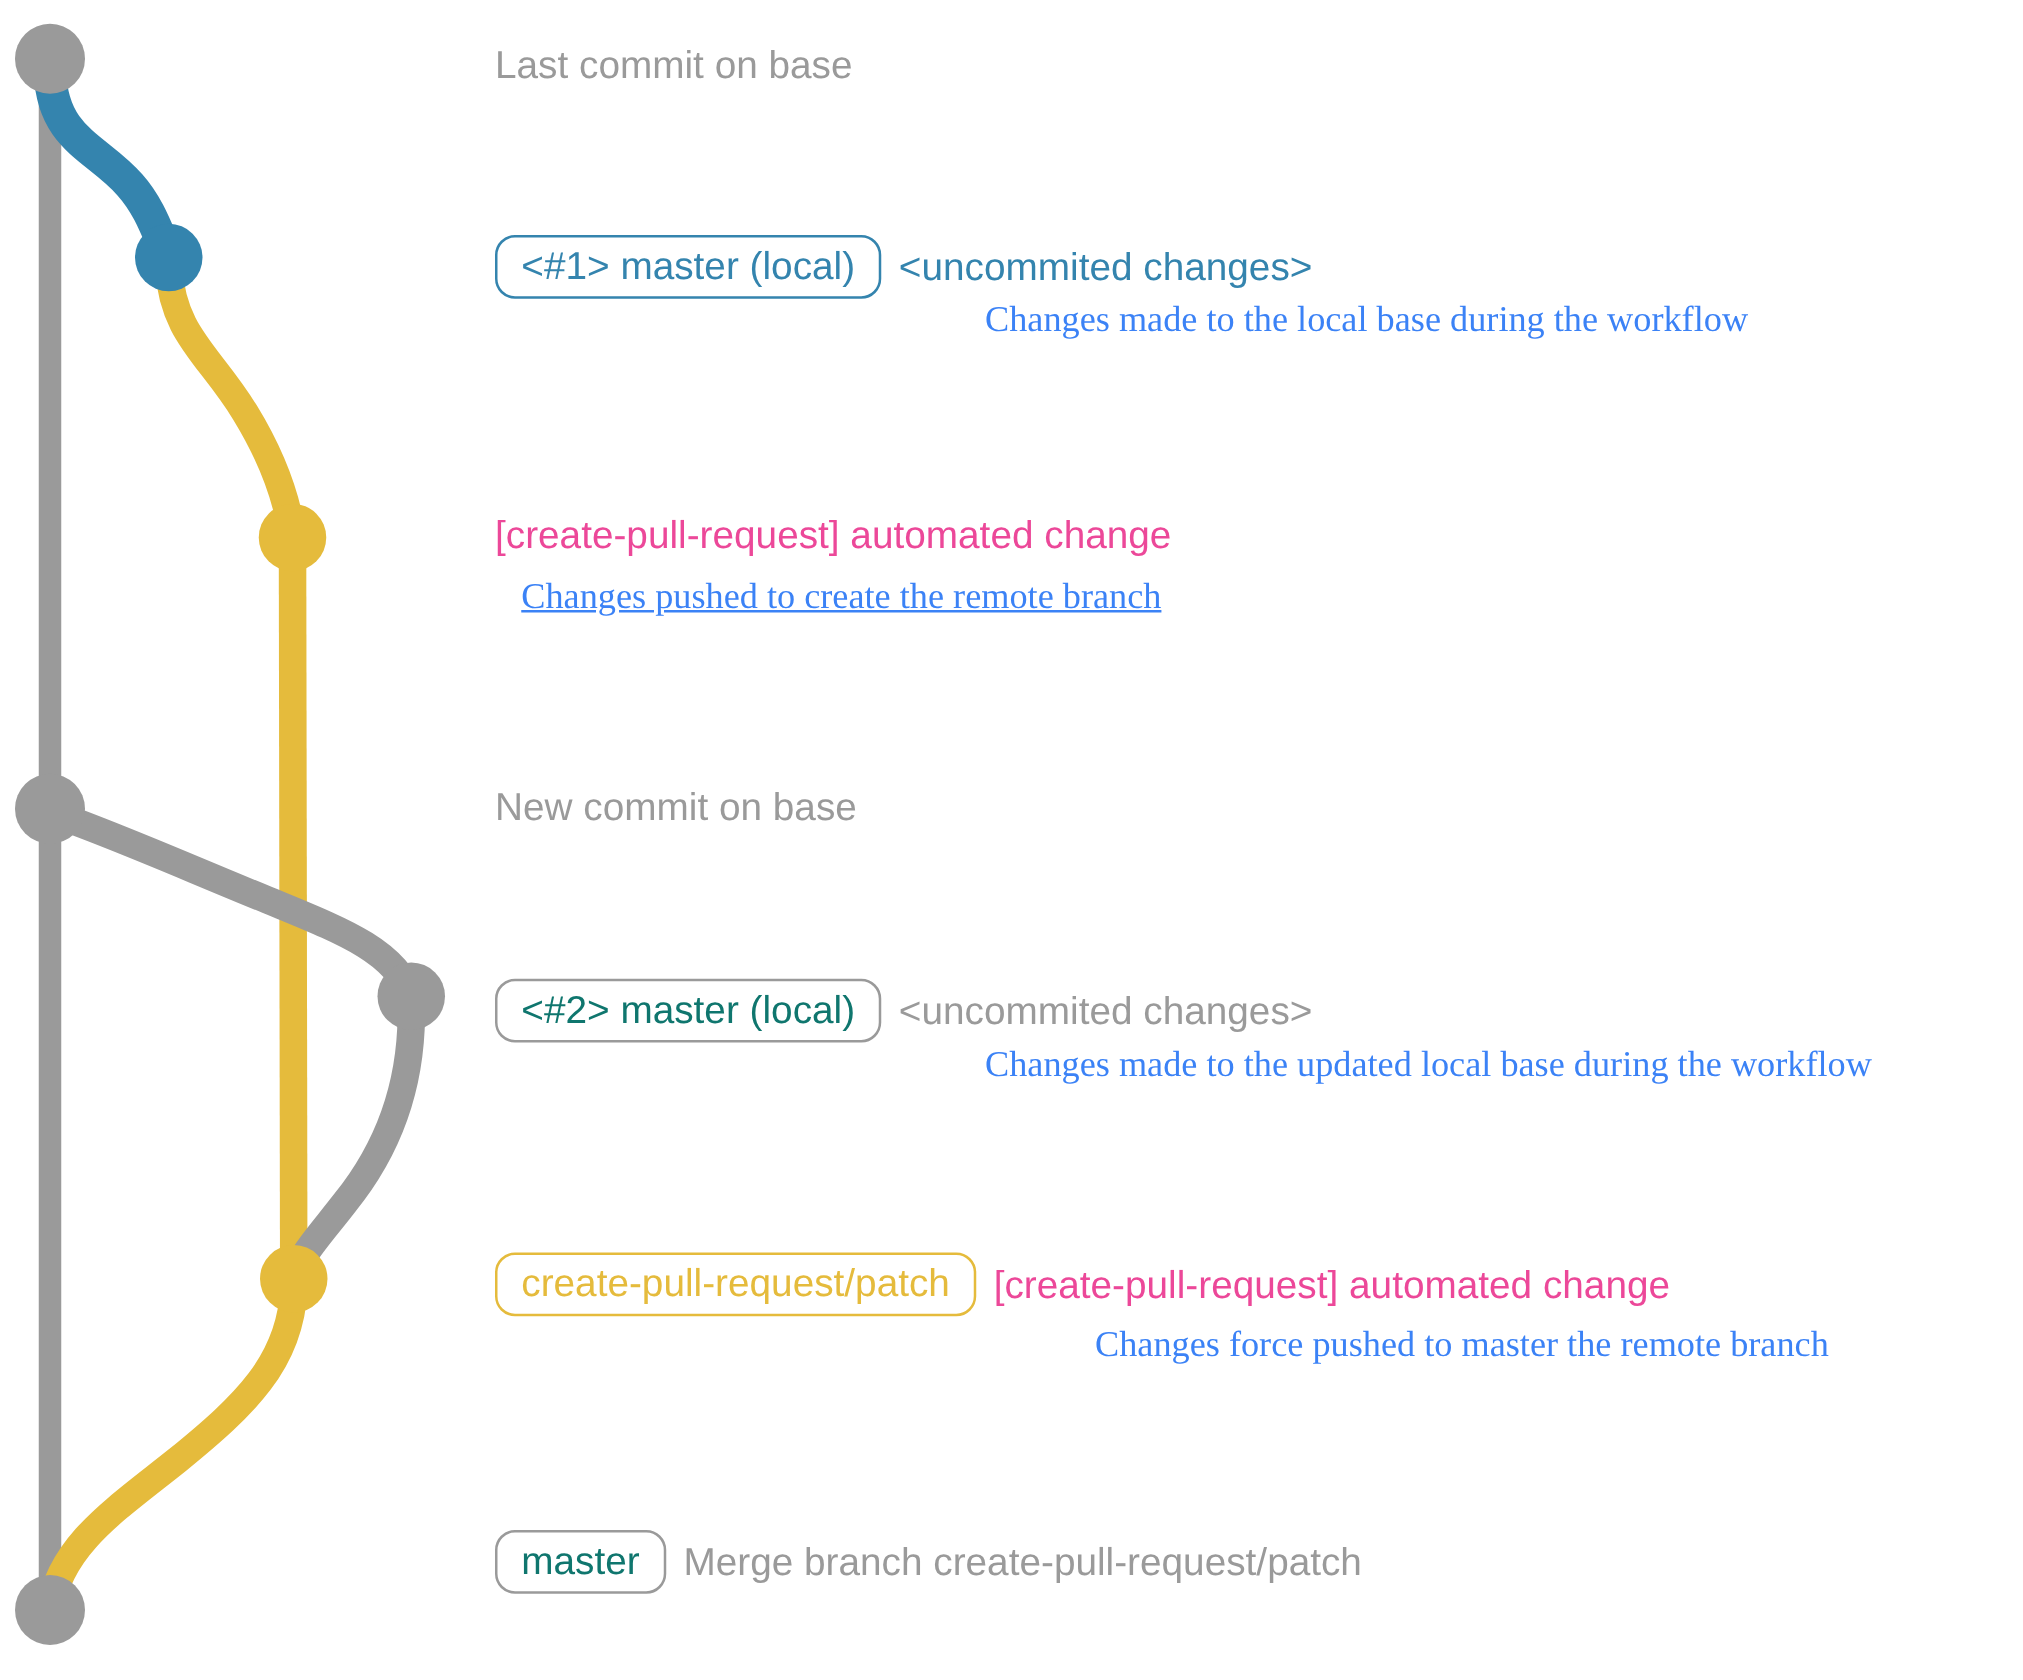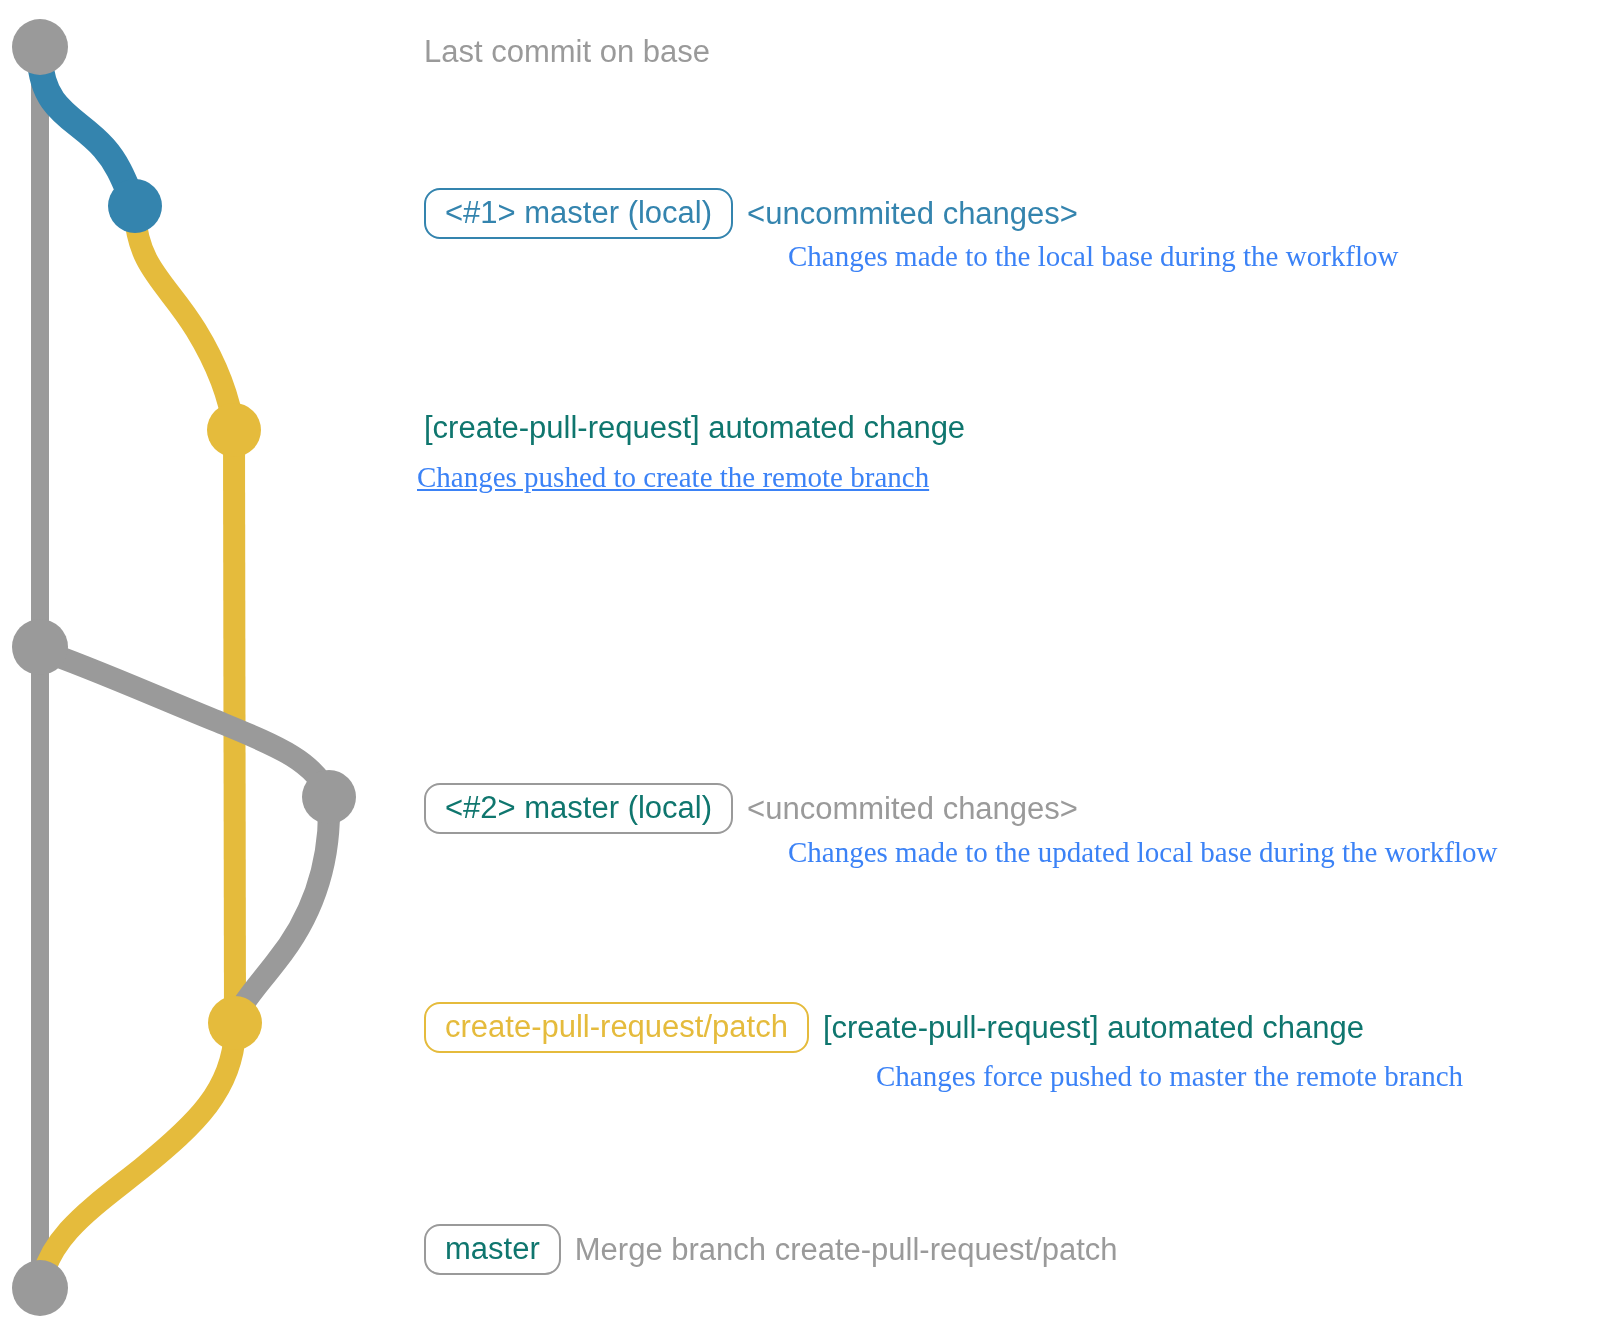--- a/index.html
+++ b/index.html
@@ -34,21 +34,20 @@
     height: 1344px;
   }
   .row {
     position: absolute;
     left: 0;
   }
   .row-main {
     display: flex;
     align-items: center;
     white-space: nowrap;
-    margin-left: 28px;
   }
   .badge {
     display: inline-block;
     border: 2px solid #404040;
     border-radius: 16px;
     padding: 7px 19px 9px 19px;
     font-size: 31px;
     line-height: 1.0;
     color: #9a9a9a;
     background: transparent;
@@ -57,21 +56,21 @@
   .badge.blue  { border-color: #3484ae; color: #3484ae; }
   .badge.gold  { border-color: #e5bb3c; color: #e5bb3c; }
   .badge.gray  { border-color: #9a9a9a; color: #0f766e; }
   .subject {
     font-size: 31px;
     line-height: 1.0;
     color: #9a9a9a;
     white-space: nowrap;
   }
   .subject.blue { color: #3484ae; }
-  .subject.gold { color: #0f766e; }
+  .subject.gold { color: #ec4899; }
   .subject.gray { color: #9a9a9a; }
   .subject.plain-gray { color: #9a9a9a; }
   .subject.has-badge { margin-left: 14px; }
   .desc {
     font-family: "Liberation Serif", serif;
     font-size: 29px;
     line-height: 1.0;
     color: #3b82f6;
     white-space: nowrap;
     position: absolute;
@@ -123,20 +122,25 @@
     </div>
     <div class="desc" style="left:788px; top:242px;">Changes made to the local base during the workflow</div>
 
     <div class="row" style="left:396px; top:412px;">
       <div class="row-main">
         <span class="subject gold">[create-pull-request] automated change</span>
       </div>
     </div>
     <div class="desc" style="left:417px; top:463px;text-decoration:underline;">Changes pushed to create the remote branch</div>
 
+    <div class="row" style="left:396px; top:630px;">
+      <div class="row-main">
+        <span class="subject plain-gray">New commit on base</span>
+      </div>
+    </div>
 
     <div class="row" style="left:396px; top:783px;">
       <div class="row-main">
         <span class="badge gray">&lt;#2&gt; master (local)</span>
         <span class="subject gray has-badge">&lt;uncommited changes&gt;</span>
       </div>
     </div>
     <div class="desc" style="left:788px; top:838px;">Changes made to the updated local base during the workflow</div>
 
     <div class="row" style="left:396px; top:1002px;">

